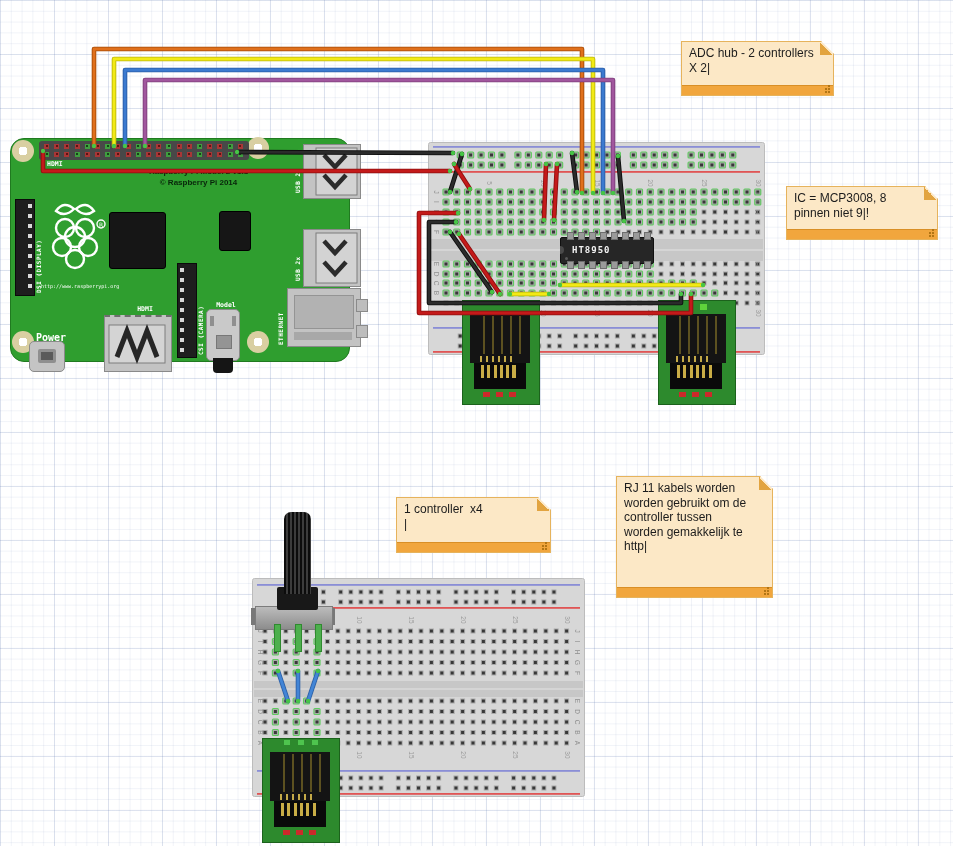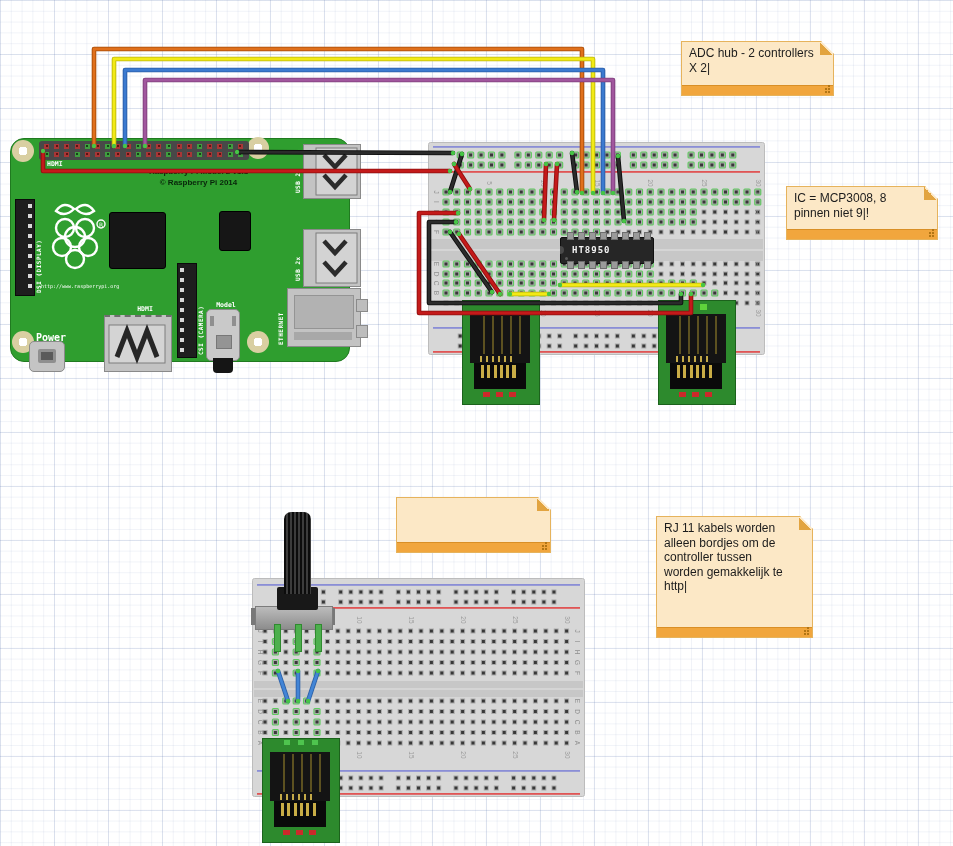--- a/index.html
+++ b/index.html
@@ -2491,29 +2491,33 @@
         <div class="note-body">
           <div class="note-line">IC = MCP3008, 8</div>
           <div class="note-line">pinnen niet 9|!</div>
         </div>
         <div class="note-bar">
           <div class="note-grip"></div>
         </div>
       </div>
       <div class="note" style="left: 396px; top: 497px; width: 153px; height: 54px;">
         <div class="note-fold"></div>
+        <div class="note-body">
+          <div class="note-line">1 controller  x4</div>
+          <div class="note-line">|</div>
+        </div>
         <div class="note-bar">
           <div class="note-grip"></div>
         </div>
       </div>
-      <div class="note" style="left: 616px; top: 516px; width: 155px; height: 120px; margin-left: 40px;">
+      <div class="note" style="left: 616px; top: 476px; width: 155px; height: 120px;">
         <div class="note-fold"></div>
         <div class="note-body">
           <div class="note-line">RJ 11 kabels worden</div>
-          <div class="note-line">alleen bordjes om de</div>
+          <div class="note-line">worden gebruikt om de</div>
           <div class="note-line">controller tussen</div>
           <div class="note-line">worden gemakkelijk te</div>
           <div class="note-line">http|</div>
         </div>
         <div class="note-bar">
           <div class="note-grip"></div>
         </div>
       </div>
     </div>
 </div>

